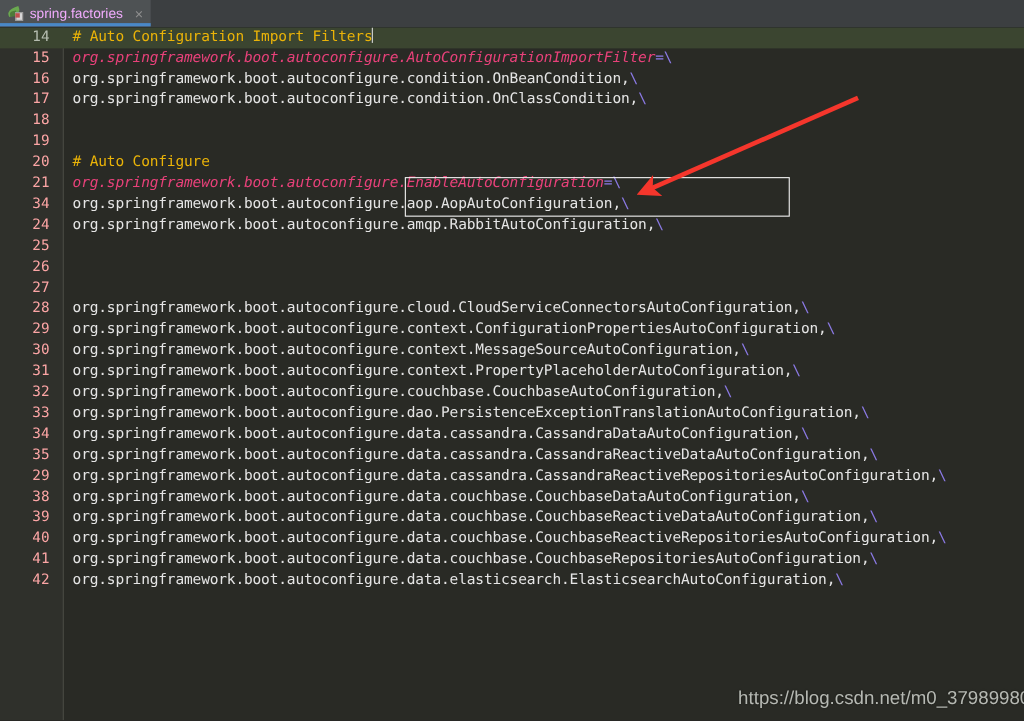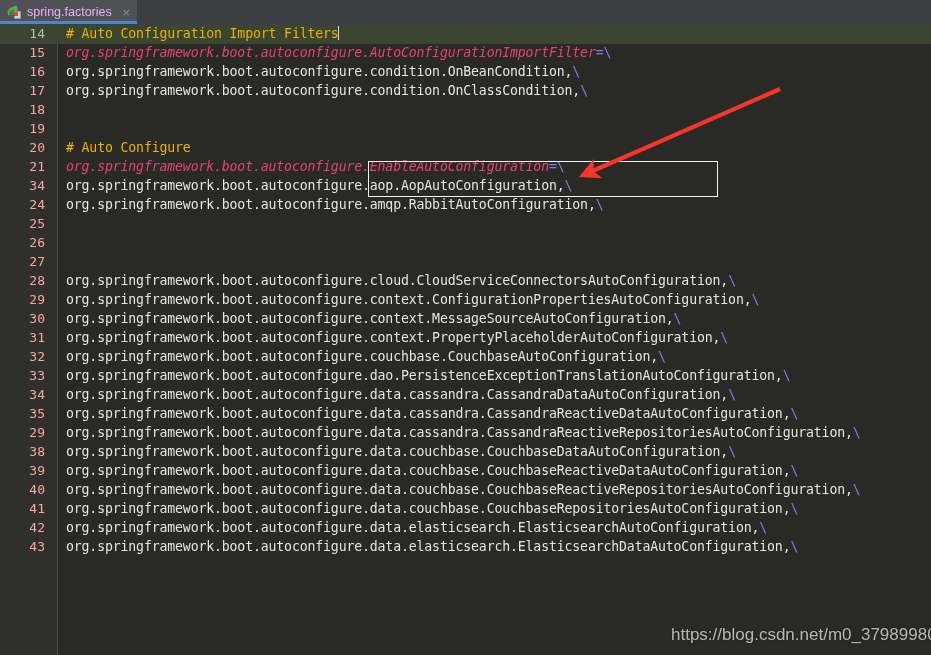--- a/index.html
+++ b/index.html
@@ -225,21 +225,20 @@
         <div class="line"><span class="ln">32</span><span class="code"><span class="tok-val">org.springframework.boot.autoconfigure.couchbase.CouchbaseAutoConfiguration,</span><span class="tok-cont">\</span></span></div>
         <div class="line"><span class="ln">33</span><span class="code"><span class="tok-val">org.springframework.boot.autoconfigure.dao.PersistenceExceptionTranslationAutoConfiguration,</span><span class="tok-cont">\</span></span></div>
         <div class="line"><span class="ln">34</span><span class="code"><span class="tok-val">org.springframework.boot.autoconfigure.data.cassandra.CassandraDataAutoConfiguration,</span><span class="tok-cont">\</span></span></div>
         <div class="line"><span class="ln">35</span><span class="code"><span class="tok-val">org.springframework.boot.autoconfigure.data.cassandra.CassandraReactiveDataAutoConfiguration,</span><span class="tok-cont">\</span></span></div>
         <div class="line"><span class="ln">29</span><span class="code"><span class="tok-val">org.springframework.boot.autoconfigure.data.cassandra.CassandraReactiveRepositoriesAutoConfiguration,</span><span class="tok-cont">\</span></span></div>
         <div class="line"><span class="ln">38</span><span class="code"><span class="tok-val">org.springframework.boot.autoconfigure.data.couchbase.CouchbaseDataAutoConfiguration,</span><span class="tok-cont">\</span></span></div>
         <div class="line"><span class="ln">39</span><span class="code"><span class="tok-val">org.springframework.boot.autoconfigure.data.couchbase.CouchbaseReactiveDataAutoConfiguration,</span><span class="tok-cont">\</span></span></div>
         <div class="line"><span class="ln">40</span><span class="code"><span class="tok-val">org.springframework.boot.autoconfigure.data.couchbase.CouchbaseReactiveRepositoriesAutoConfiguration,</span><span class="tok-cont">\</span></span></div>
         <div class="line"><span class="ln">41</span><span class="code"><span class="tok-val">org.springframework.boot.autoconfigure.data.couchbase.CouchbaseRepositoriesAutoConfiguration,</span><span class="tok-cont">\</span></span></div>
         <div class="line"><span class="ln">42</span><span class="code"><span class="tok-val">org.springframework.boot.autoconfigure.data.elasticsearch.ElasticsearchAutoConfiguration,</span><span class="tok-cont">\</span></span></div>
-        <div class="line"><span class="ln">43</span><span class="code"><span class="tok-val">org.springframework.boot.autoconfigure.data.elasticsearch.ElasticsearchDataAutoConfiguration,</span><span class="tok-cont">\</span></span></div>
       </div>
   </div>
 
   <div id="annotation-layer">
     <div id="highlight-box" style="border-color: rgb(243, 243, 243);"></div>
     <svg id="arrow-svg" width="931" height="655" style="position:absolute;left:0;top:0">
       <defs>
         <marker id="ah" markerWidth="5" markerHeight="5" refX="2.6" refY="2.5" orient="auto" markerUnits="strokeWidth">
           <path d="M0,0 L5,2.5 L0,5 L1.2,2.5 Z" fill="#f5362c"></path>
         </marker>

